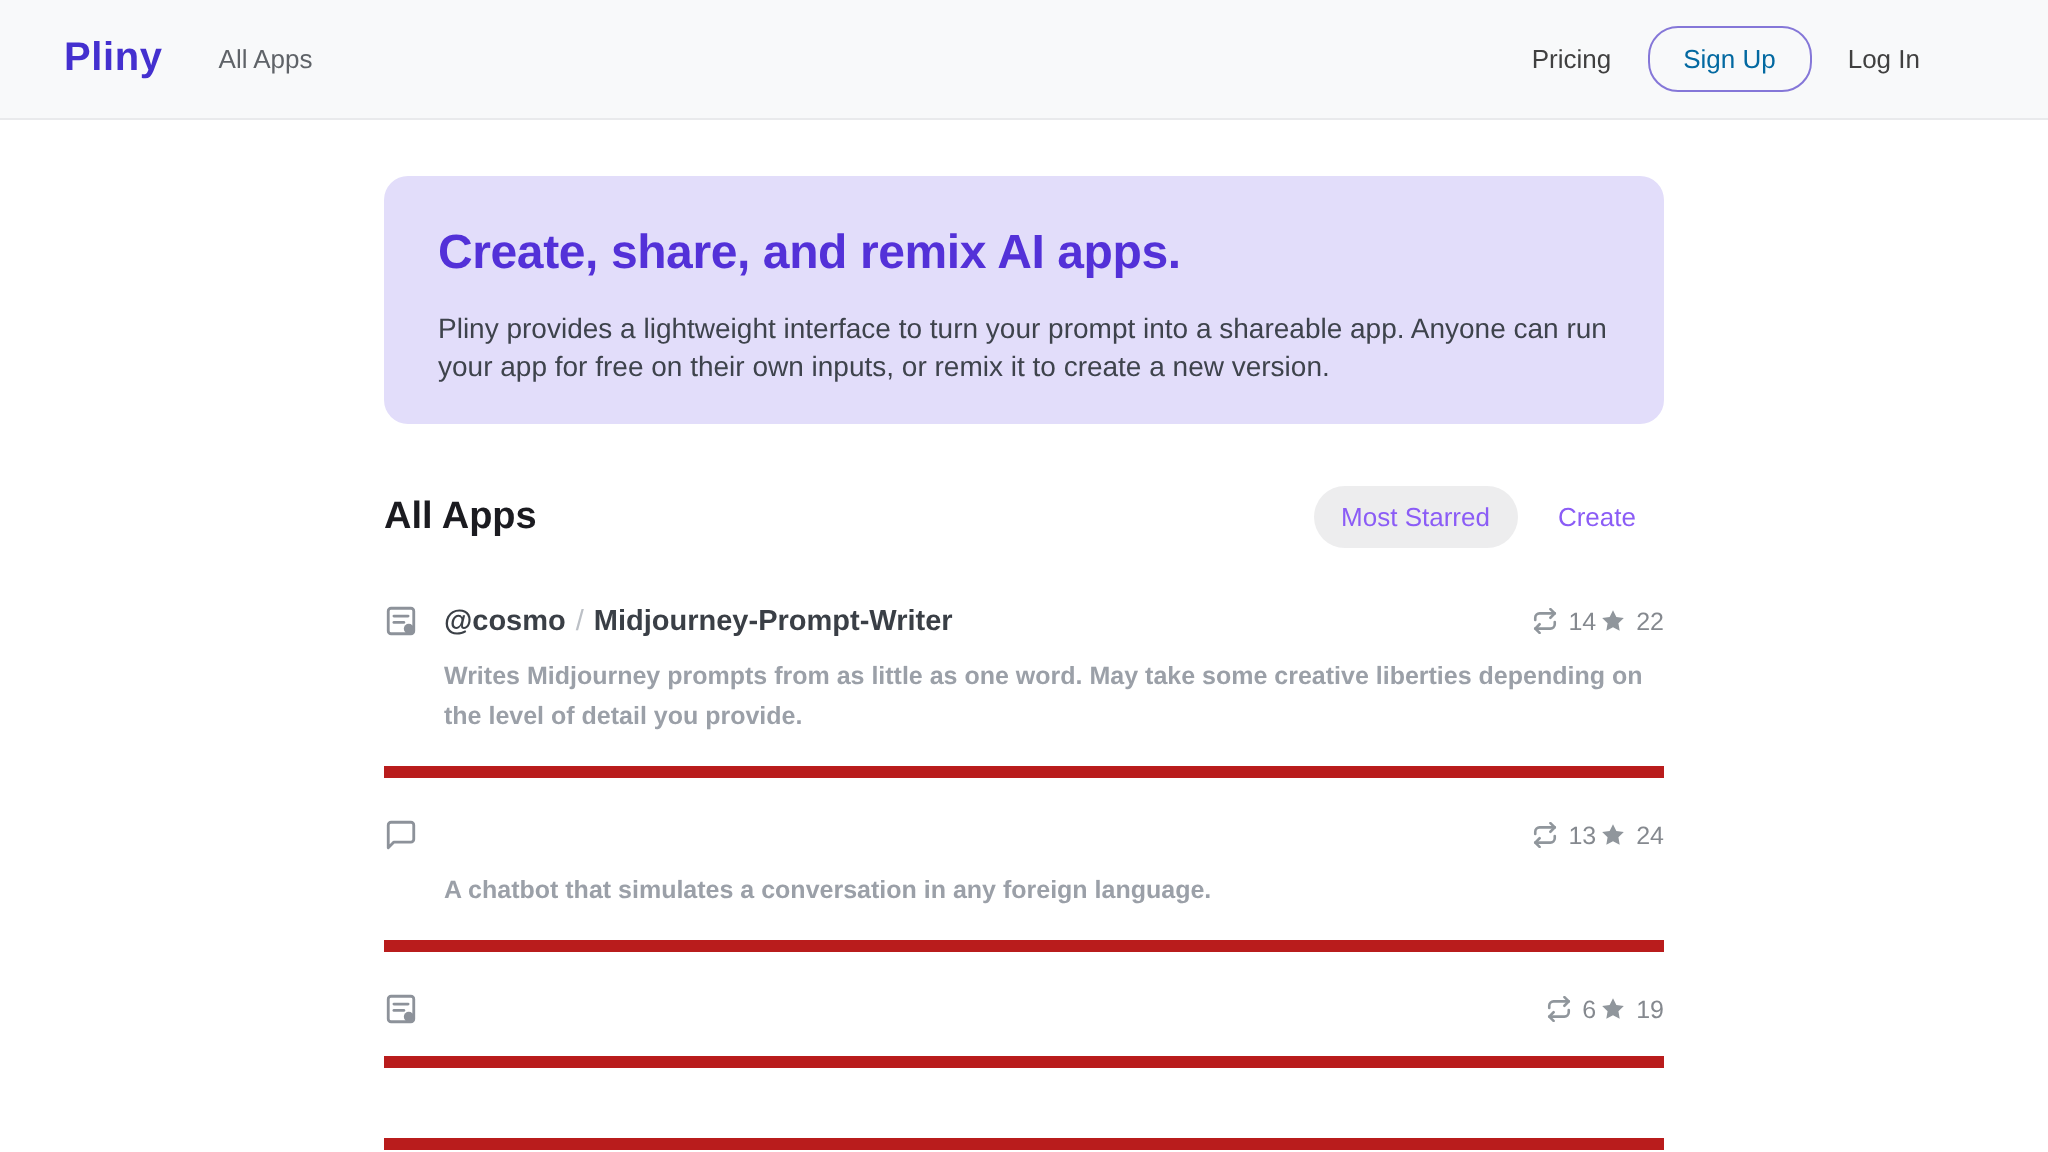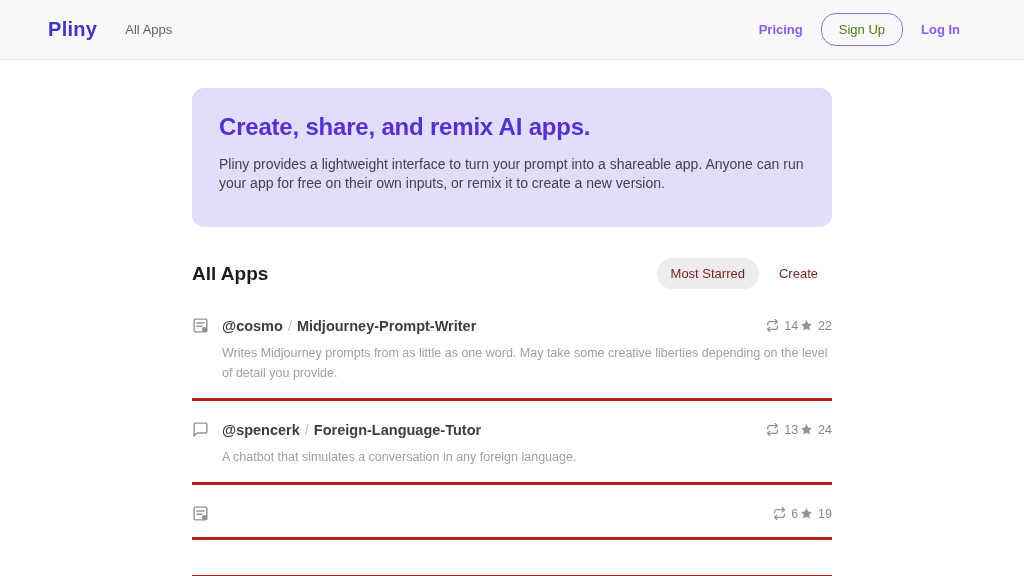--- a/index.html
+++ b/index.html
@@ -5,92 +5,92 @@
   * { margin: 0; padding: 0; box-sizing: border-box; }
   html, body {
     width: 1024px; height: 576px; overflow: hidden;
     background: #ffffff;
     font-family: "Liberation Sans", sans-serif;
     -webkit-font-smoothing: antialiased;
   }
   
   .topnav {
     height: 60px; display: flex; align-items: center;
-    padding: 0 64px 0 48px;
+    padding: 0 64px 0 32px;
     background: #f8f9fa; border-bottom: 1px solid #e9eaec;
   }
   .logo {
     font-size: 20px; font-weight: 800; color: #4430cf;
     letter-spacing: 0.3px; text-decoration: none; cursor: pointer;
   }
   .nav-link {
     margin-left: 28px; font-size: 13px; color: #5f6368;
     text-decoration: none; cursor: pointer;
   }
   .nav-right {
     margin-left: auto; display: flex; align-items: center; gap: 18px;
     font-size: 13px;
   }
-  .nav-action { color: #8b5cf6; text-decoration: none; cursor: pointer; font-weight: bold; }
+  .nav-action { color: #404040; text-decoration: none; cursor: pointer; }
   .btn-signup {
     border: 1px solid #8577d8; border-radius: 15px;
-    padding: 8px 17px; color: #4d7c0f; background: transparent;
+    padding: 8px 17px; color: #0369a1; background: transparent;
     font-size: 13px; cursor: pointer; font-family: inherit;
   }
   
   .main { width: 640px; margin: 28px auto 0; }
   
   .hero {
     background: #e2ddfa; border-radius: 12px;
-    padding: 25px 27px 34px;
+    padding: 25px 27px 19px;
   }
   .hero h1 {
     font-size: 24px; font-weight: 700; color: #5331d8;
     letter-spacing: -0.2px;
   }
   .hero p {
     margin-top: 14px; font-size: 14px; line-height: 19px;
     color: #3e434c; max-width: 592px;
   }
   
   .list-head {
     margin-top: 31px; display: flex; align-items: center;
     justify-content: space-between;
   }
   .list-head h2 { font-size: 19px; font-weight: 700; color: #1b1b20; }
   .filters { display: flex; align-items: center; gap: 6px; }
   .filter-btn {
     border: none; background: transparent; border-radius: 16px;
-    padding: 8px 14px; font-size: 13px; color: #7f1d1d;
+    padding: 8px 14px; font-size: 13px; color: #8b5cf6;
     font-family: inherit; cursor: pointer;
   }
   .filter-btn.active { background: #ededee; }
   
   .apps { margin-top: 8px; }
-  .app-row { padding: 20px 0 15px; border-bottom: 3px solid #b91c1c; }
+  .app-row { padding: 20px 0 15px; border-bottom: 6px solid #b91c1c; }
   .row-main { display: flex; align-items: center; }
   .app-icon {
     width: 17px; height: 17px; color: #8d929a; flex: 0 0 17px;
     margin-right: 13px; display: inline-flex;
   }
   .app-icon svg { width: 17px; height: 17px; }
   .app-title {
     font-size: 14.5px; font-weight: 600; color: #3a3f46;
     text-decoration: none; cursor: pointer;
   }
   .sep { color: #bcc0c6; font-weight: 400; margin: 0 5px; }
   .counts {
     margin-left: auto; display: flex; align-items: center; gap: 2px;
     color: #85898f; font-size: 12.5px;
   }
   .count { display: inline-flex; align-items: center; gap: 5px; }
   .count svg { width: 13px; height: 13px; color: #90969c; }
   .app-desc {
     margin: 9px 0 0 30px; font-size: 12.5px; line-height: 1.6;
-    color: #9ba0a8; max-width: 606px;
+    color: #9ba0a8; max-width: 606px; font-weight: bold;
   }
 </style>
 </head>
 <body>
 
 <header class="topnav">
   <a class="logo">Pliny</a>
   <a class="nav-link">All Apps</a>
   <nav class="nav-right">
     <a class="nav-action">Pricing</a>
@@ -148,21 +148,20 @@
       <p class="app-desc">Writes Midjourney prompts from as little as one word. May take some creative liberties depending on the level of detail you provide.</p>
     </div>
 
     <div class="app-row">
       <div class="row-main">
         <span class="app-icon">
           <svg viewBox="0 0 24 24" fill="none" stroke="currentColor" stroke-width="2" stroke-linejoin="round">
               <path d="M21 15a2 2 0 0 1-2 2H7l-4 4V5a2 2 0 0 1 2-2h14a2 2 0 0 1 2 2z"></path>
             </svg>
         </span>
-        <a class="app-title"><span>@spencerk</span><span class="sep">/</span><span>Foreign-Language-Tutor</span></a>
         <span class="counts">
           <span class="count">
             <svg viewBox="0 0 24 24" fill="none" stroke="currentColor" stroke-width="2.4" stroke-linecap="round" stroke-linejoin="round">
                 <polyline points="17 1 21 5 17 9"></polyline>
                 <path d="M3 11V9a4 4 0 0 1 4-4h14"></path>
                 <polyline points="7 23 3 19 7 15"></polyline>
                 <path d="M21 13v2a4 4 0 0 1-4 4H3"></path>
               </svg>
             <span>13</span>
           </span>

